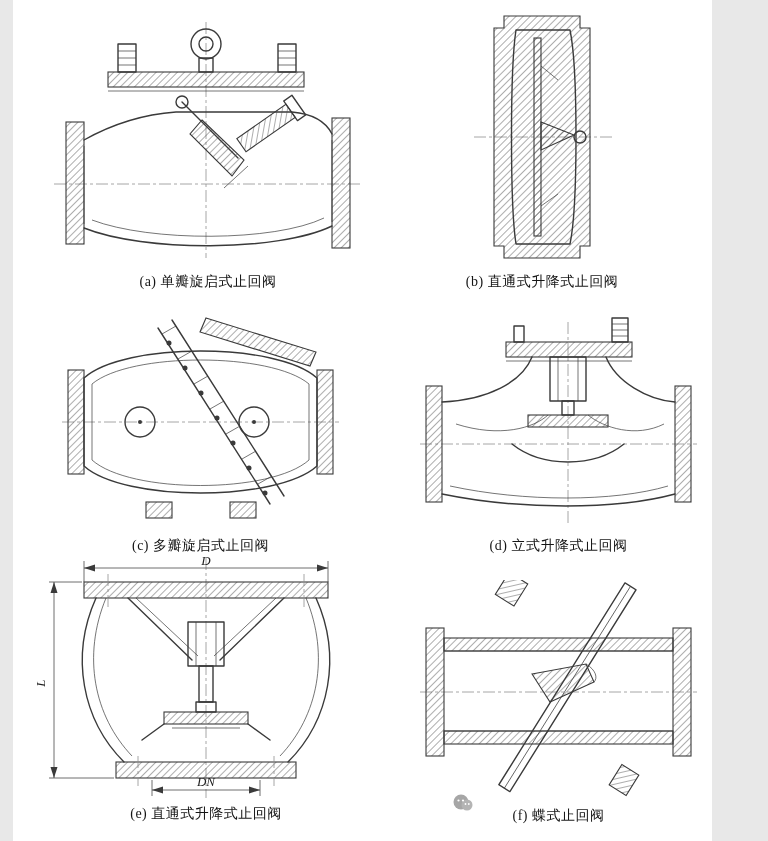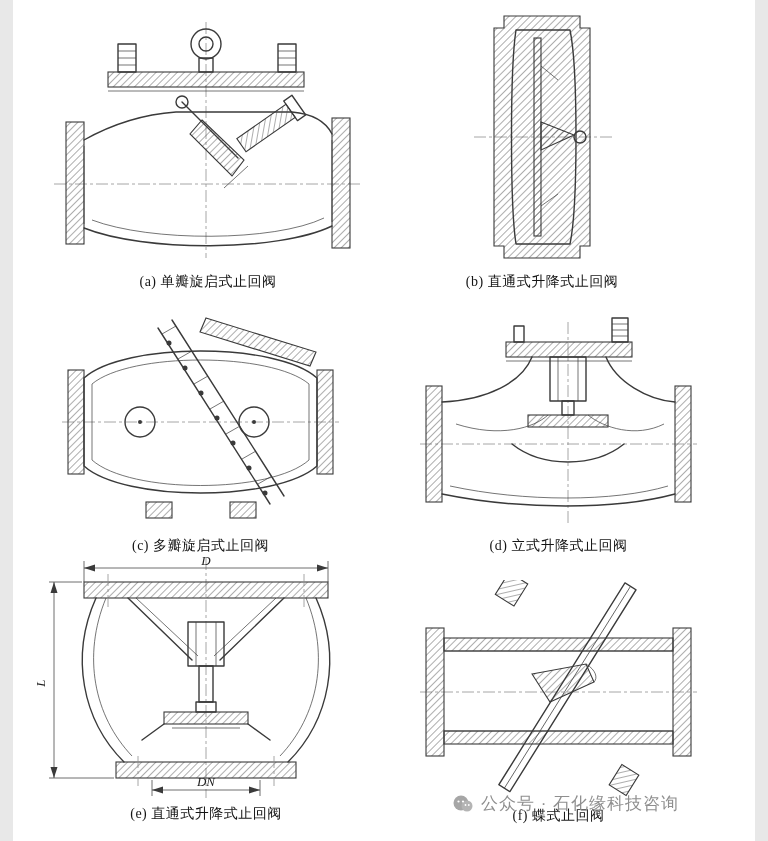--- a/index.html
+++ b/index.html
@@ -1,17 +1,17 @@
 <!DOCTYPE html>
 <html><head>
 <meta charset="utf-8">
 <style>
   *{box-sizing:border-box;margin:0;padding:0;}
   body{font-family:"Liberation Sans",sans-serif;background:#e8e8e8;}
-  .screen{position:relative;width:768px;height:841px;background:#e8e8e8;overflow:hidden;}
+  .screen{position:relative;width:712px;height:841px;background:#e8e8e8;overflow:hidden;}
   .paper{position:absolute;left:13px;top:0;width:742px;height:841px;background:#ffffff;}
   .fig{position:absolute;display:flex;flex-direction:column;align-items:center;z-index:2;}
   .cap{margin-top:5px;font-family:"Liberation Serif","DejaVu Serif",serif;font-size:14px;color:#151515;white-space:nowrap;letter-spacing:0.5px;}
   #fig-a{left:52px;top:6px;}
   #fig-b{left:462px;top:6px;}
   #fig-c{left:58px;top:310px;align-items:center;}
   #fig-d{left:416px;top:316px;}
   #fig-e{left:36px;top:556px;}
   #fig-f{left:416px;top:580px;}
   .watermark{position:absolute;left:452px;top:792px;display:flex;align-items:center;gap:7px;z-index:4;}
@@ -244,15 +244,14 @@
 
   <div class="watermark">
     <svg width="22" height="22" viewBox="0 0 22 22">
       <circle cx="9" cy="10" r="7.5" fill="#a6a6a6"></circle>
       <circle cx="15" cy="13" r="5.5" fill="#b4b4b4"></circle>
       <circle cx="6.5" cy="8.5" r="1.1" fill="#ffffff"></circle>
       <circle cx="11" cy="8.5" r="1.1" fill="#ffffff"></circle>
       <circle cx="13.5" cy="12" r="0.9" fill="#ffffff"></circle>
       <circle cx="16.8" cy="12" r="0.9" fill="#ffffff"></circle>
     </svg>
-    <span class="wm-text">公众号 · 石化缘科技咨询</span>
   </div>
 </div>
 
 </body></html>

